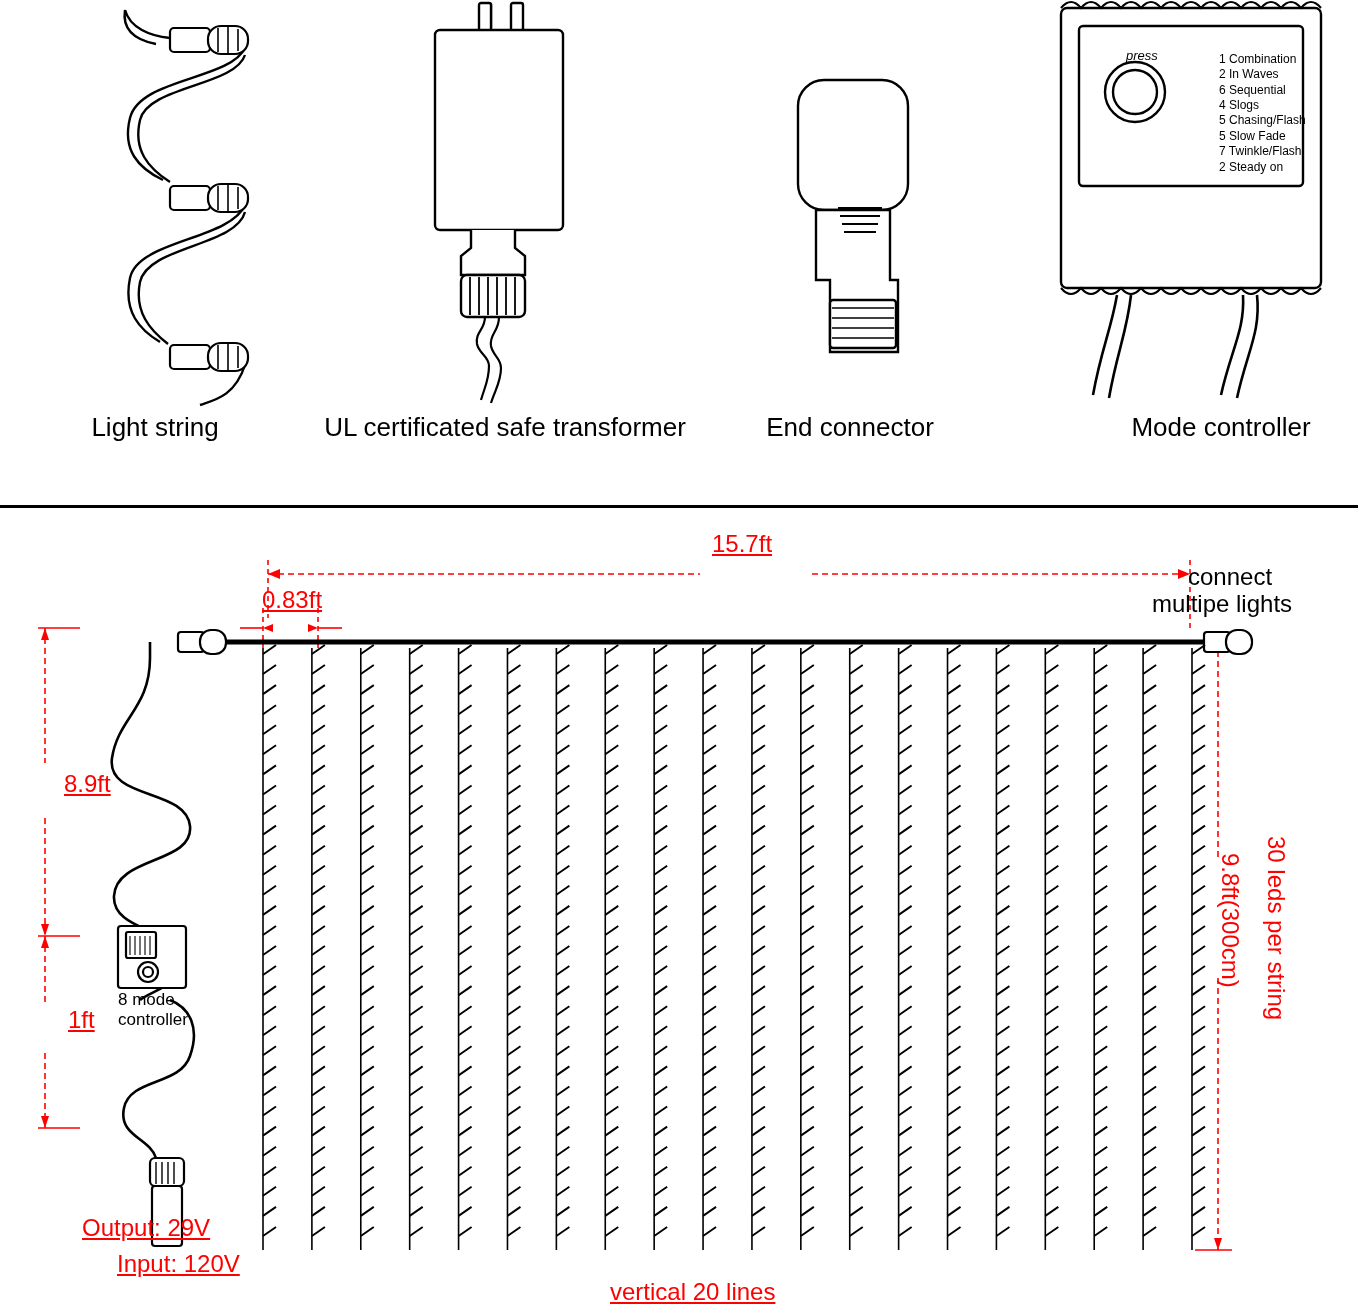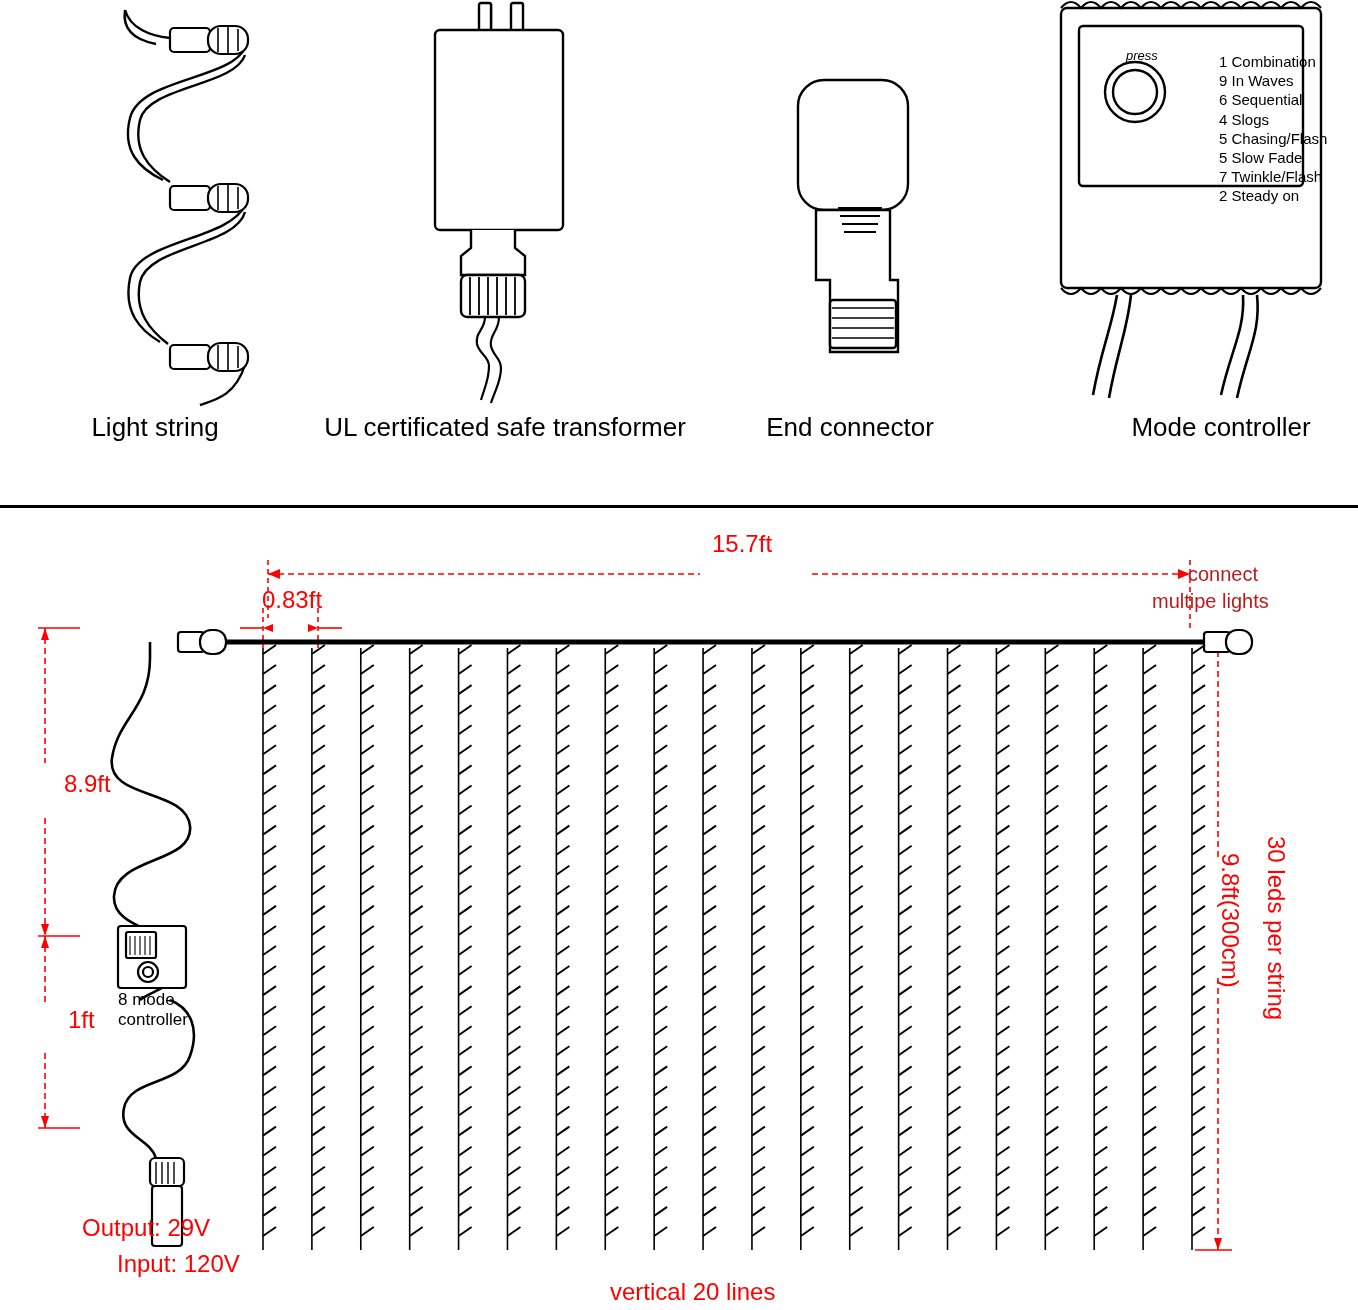--- a/index.html
+++ b/index.html
@@ -75,46 +75,47 @@
   .bottom-svg {
     position: absolute;
     left: 0;
     top: 0;
   }
   .red-text {
     position: absolute;
     color: #ff0000;
     font-size: 24px;
     white-space: nowrap;
+    text-decoration: underline;
   }
   .black-text {
     position: absolute;
-    color: #b91c1c;
-    font-size: 20px;
+    color: #000000;
+    font-size: 24px;
     white-space: nowrap;
     line-height: 1.15;
   }
   .small-black-text {
     position: absolute;
     color: #000;
     font-size: 17px;
     white-space: nowrap;
     line-height: 1.15;
   }
   .vert-label {
     position: absolute;
     color: #ff0000;
     font-size: 24px;
     white-space: nowrap;
     transform-origin: left top;
     transform: rotate(90deg);
   }
   .mode-list {
     position: absolute;
-    font-size: 15px;
+    font-size: 12px;
     line-height: 1.28;
     color: #000;
     white-space: nowrap;
   }
   .press-word {
     position: absolute;
     font-size: 13px;
     color: #000;
     font-style: italic;
   }
@@ -245,21 +246,21 @@
           <g fill="none" stroke="#000" stroke-width="2.6">
             <path d="M86 295 C 80 330, 70 350, 62 395"></path>
             <path d="M100 295 C 96 332, 86 352, 78 398"></path>
             <path d="M212 295 C 214 330, 200 350, 190 395"></path>
             <path d="M226 295 C 230 332, 216 352, 206 398"></path>
           </g>
         </svg>
         <div class="press-word" style="left: 95px; top: 48px;">press</div>
         <div class="mode-list" style="left: 188px; top: 52px;">
           <div>1 Combination</div>
-          <div>9 In Waves</div>
+          <div>2 In Waves</div>
           <div>6 Sequential</div>
           <div>4 Slogs</div>
           <div>5 Chasing/Flash</div>
           <div>5 Slow Fade</div>
           <div>7 Twinkle/Flash</div>
           <div>2 Steady on</div>
         </div>
       </div>
       <div class="part-label">Mode controller</div>
     </div>

